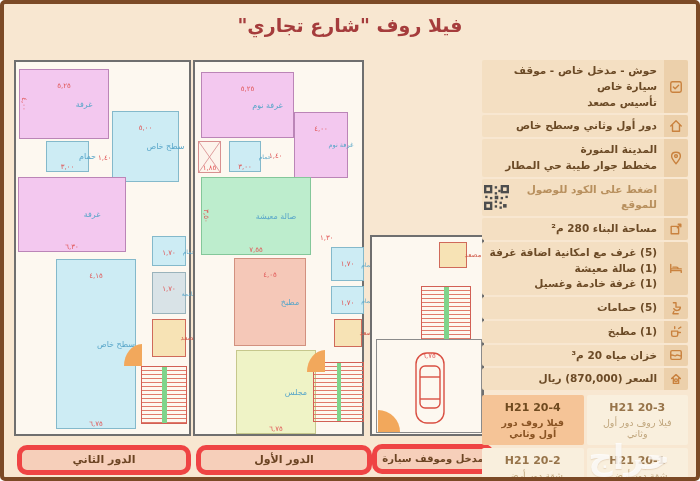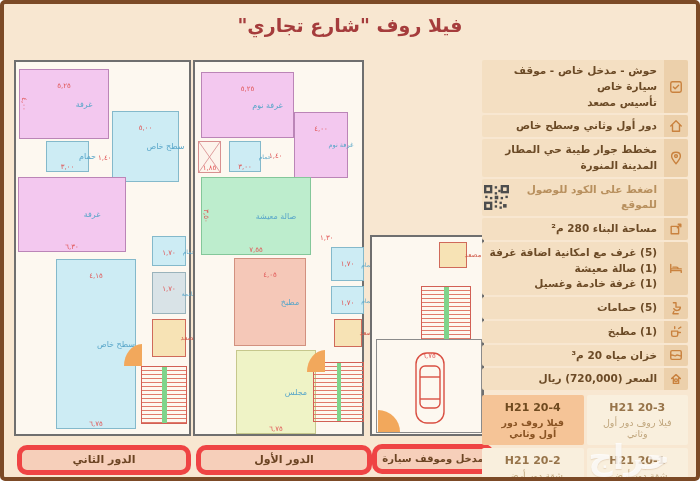--- a/index.html
+++ b/index.html
@@ -203,22 +203,22 @@
     </div>
 
     <div class="srow">
       <div class="sicon">
         <svg class="ic" width="14" height="14" viewBox="0 0 16 16">
             <path d="M8 14.5S3 9 3 5.8C3 3 5 1.5 8 1.5s5 1.5 5 4.3C13 9 8 14.5 8 14.5z"></path>
             <circle cx="8" cy="5.8" r="1.6"></circle>
           </svg>
       </div>
       <div class="stext">
+        <div>المدينة المنورة</div>
         <div>مخطط جوار طيبة حي المطار</div>
-        <div>المدينة المنورة</div>
       </div>
     </div>
 
     <div class="srow qr-row">
       <div class="sicon"></div>
       <div class="stext">اضغط على الكود للوصول للموقع</div>
       <svg class="qrbox" viewBox="0 0 21 21">
         <g fill="#4d4d4d">
           <rect x="0" y="0" width="7" height="7"></rect>
             <rect x="14" y="0" width="7" height="7"></rect>
@@ -296,21 +296,21 @@
       <div class="stext">خزان مياه 20 م³</div>
     </div>
 
     <div class="srow">
       <div class="sicon">
         <svg class="ic" width="14" height="14" viewBox="0 0 16 16">
             <path d="M3 7.5 8 3l5 4.5M5 6.5V13h6V6.5"></path>
             <circle cx="8" cy="9.5" r="1.6"></circle>
           </svg>
       </div>
-      <div class="stext">السعر (720,000) ريال</div>
+      <div class="stext">السعر (870,000) ريال</div>
     </div>
 
     <div class="units">
       <div class="ucell hl">
         <div class="code">H21 20-4</div>
         <div class="desc">فيلا روف دور أول وثاني</div>
       </div>
       <div class="ucell">
         <div class="code">H21 20-3</div>
         <div class="desc">فيلا روف دور أول وثاني</div>

